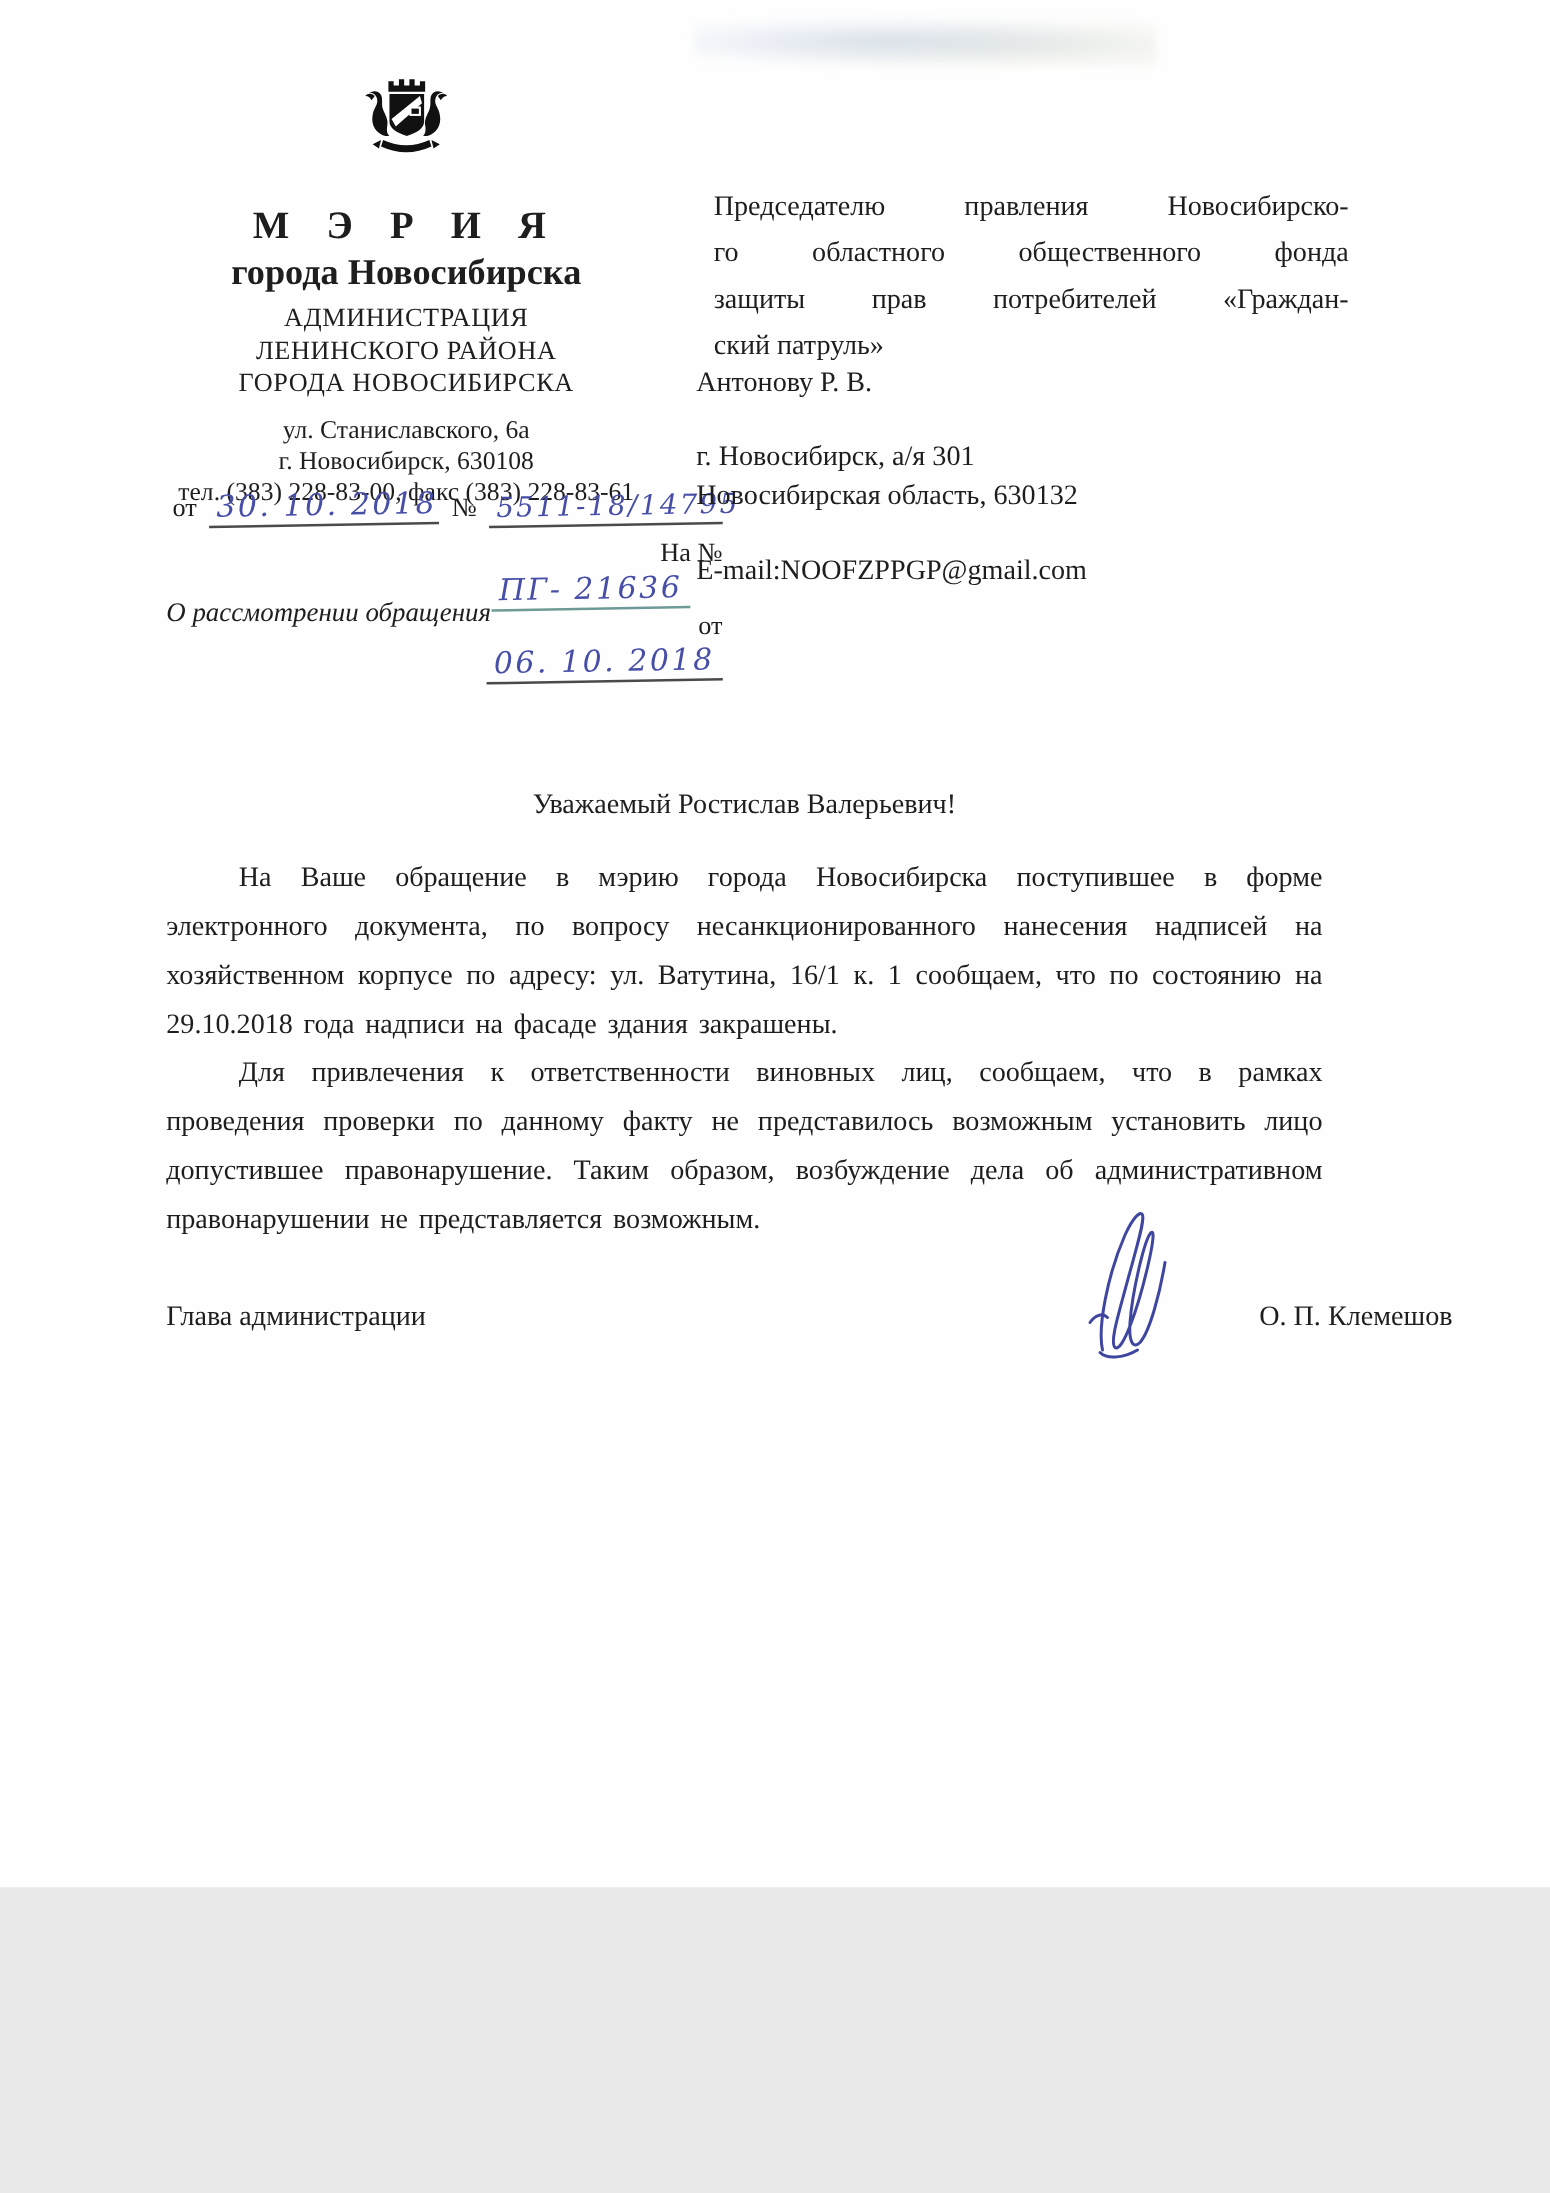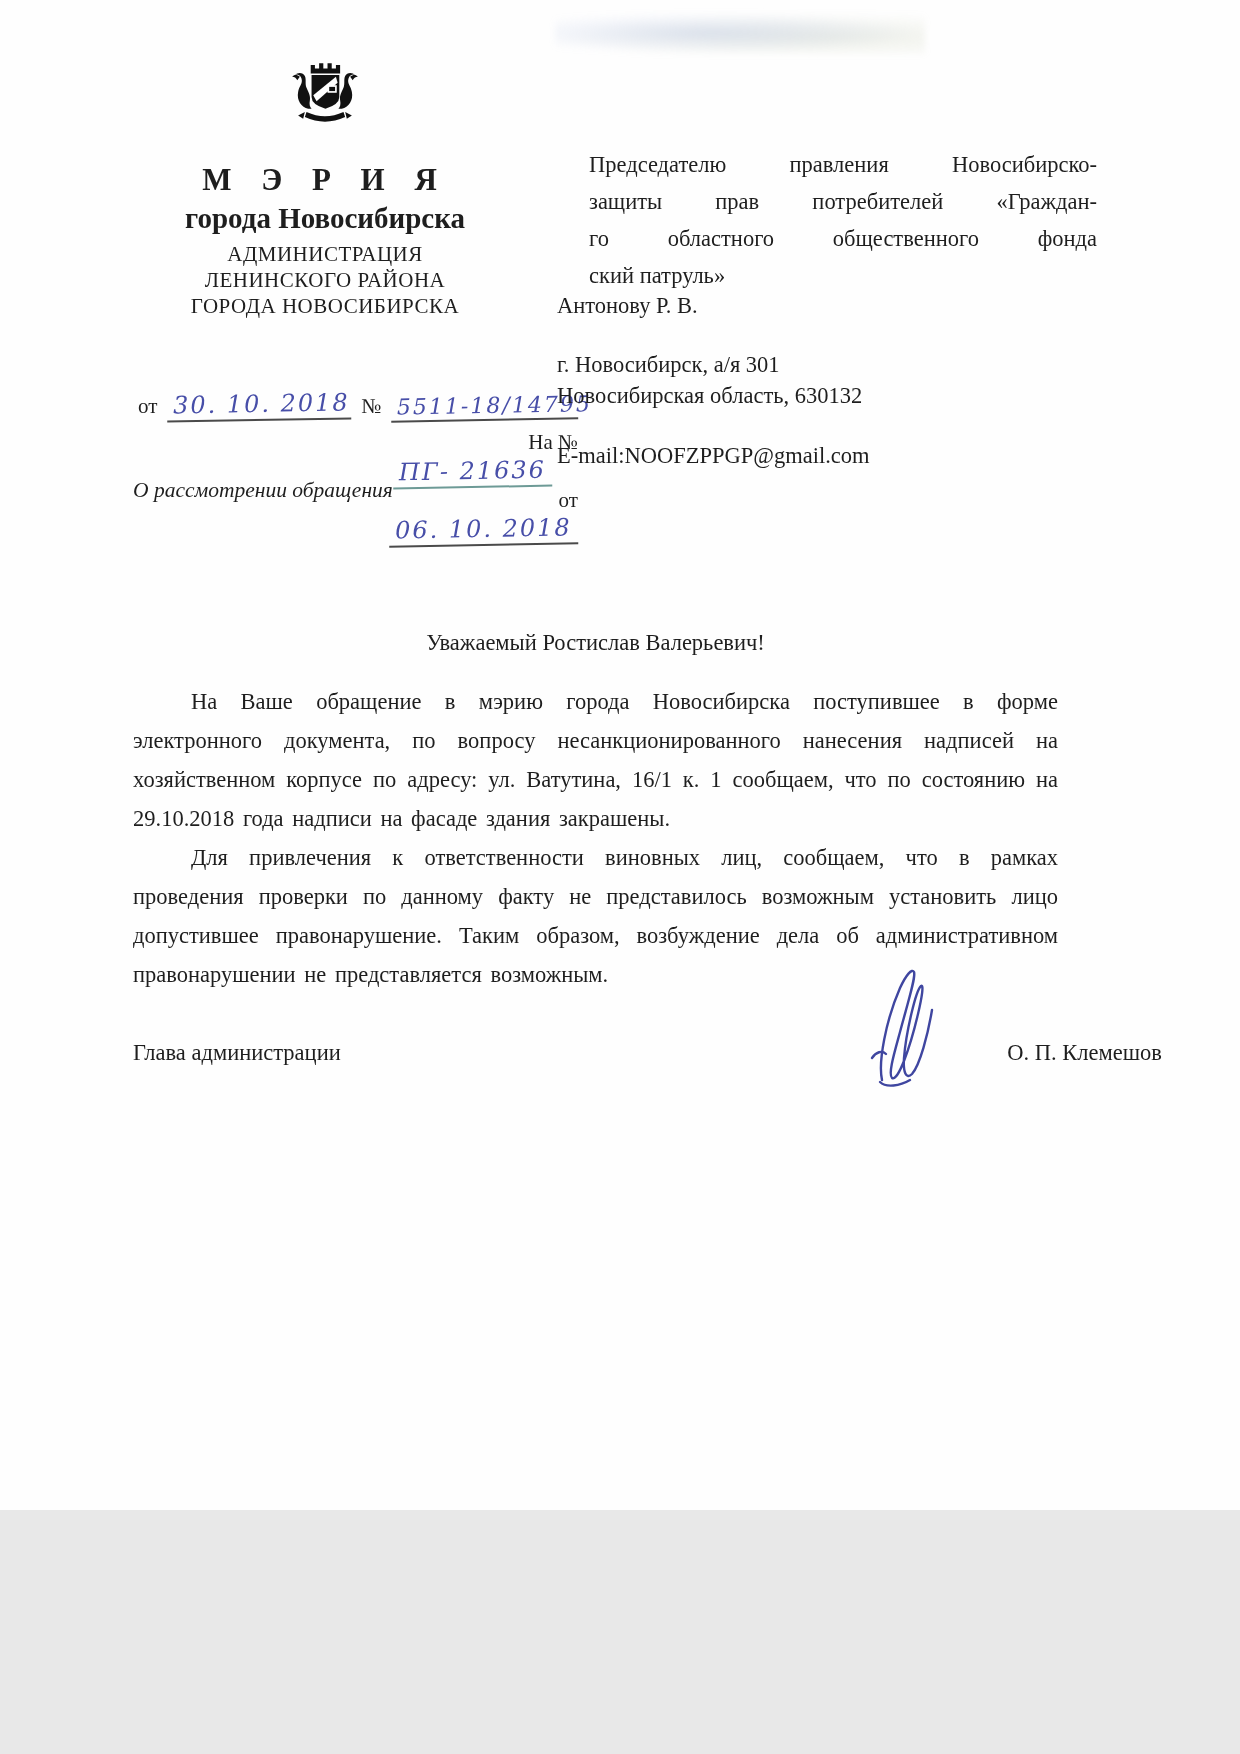--- a/index.html
+++ b/index.html
@@ -45,21 +45,21 @@
     transform:rotate(-1deg);
   }
   .field{
     display:inline-block;text-align:center;
     border-bottom:2px solid #4a4a4a;
     padding:0 6px 1px 6px;
   }
   .field.teal{border-bottom-color:#6d9a96;}
   .subject{position:absolute;left:133px;top:478px;font-size:21.5px;font-style:italic;}
   
-  .recipient{position:absolute;left:589px;top:146px;width:508px;font-size:22.5px;}
+  .recipient{position:absolute;left:571px;top:146px;width:508px;font-size:22.5px;}
   .recipient .jline{text-align:justify;text-align-last:justify;line-height:37px;}
   .recipient .lline{text-align:left;line-height:37px;}
   .rec-name{position:absolute;left:557px;top:293px;font-size:22.5px;}
   .rec-addr1{position:absolute;left:557px;top:352px;font-size:22.5px;text-align:right;}
   .rec-addr2{position:absolute;left:557px;top:383px;font-size:22.5px;}
   .rec-email{position:absolute;left:557px;top:443px;font-size:22.5px;}
   
   .salutation{position:absolute;left:133px;top:630px;width:925px;text-align:center;font-size:22.5px;}
   .bodytext{position:absolute;left:133px;top:682px;width:925px;font-size:22.5px;line-height:39px;}
   .bodytext p{margin:0;text-align:justify;text-indent:58px;word-spacing:3px;}
@@ -94,42 +94,47 @@
       <path fill="#111" d="M80,20 C83,17 87,17 89,20 C86,20 84,22 83,24 Z"></path>
 
       <path fill="#111" d="M28,62 Q50,72 72,62 L74,68 Q50,79 26,68 Z"></path>
       <path fill="#111" d="M26,62 L18,66 L24,70 Z M74,62 L82,66 L76,70 Z"></path>
     </svg>
     <div class="org-title1">М Э Р И Я</div>
     <div class="org-title2">города Новосибирска</div>
     <div class="org-sub">АДМИНИСТРАЦИЯ</div>
     <div class="org-sub">ЛЕНИНСКОГО РАЙОНА</div>
     <div class="org-sub">ГОРОДА НОВОСИБИРСКА</div>
+    <div class="addr">
+      <div>ул. Станиславского, 6а</div>
+      <div>г. Новосибирск, 630108</div>
+      <div>тел. (383) 228-83-00, факс (383) 228-83-61</div>
+    </div>
   </div>
 
   <div class="ref-row" style="top:390px;">
     <span class="lbl">от</span>
     <span class="field hand" style="min-width:172px;margin:0 10px;">30. 10. 2018</span>
     <span class="lbl">№</span>
     <span class="field hand" style="min-width:170px;margin:0 0 0 10px;font-size:22px;">5511-18/14795</span>
   </div>
 
   <div class="ref-row" style="top:430px;flex-direction:column;">
     <span class="lbl">На №</span>
     <span class="field hand teal" style="min-width:135px;margin:0 26px 0 8px;">ПГ- 21636</span>
     <span class="lbl">от</span>
     <span class="field hand" style="min-width:160px;margin:0 0 0 12px;">06. 10. 2018</span>
   </div>
 
   <div class="subject">О рассмотрении обращения</div>
 
   <div class="recipient">
     <div class="jline">Председателю правления Новосибирско-</div>
+    <div class="jline">го областного общественного фонда</div>
     <div class="jline">защиты прав потребителей «Граждан-</div>
-    <div class="jline">го областного общественного фонда</div>
     <div class="lline">ский патруль»</div>
   </div>
   <div class="rec-name">Антонову Р. В.</div>
   <div class="rec-addr1">г. Новосибирск, а/я 301</div>
   <div class="rec-addr2">Новосибирская область, 630132</div>
   <div class="rec-email">E-mail:NOOFZPPGP@gmail.com</div>
 
   <div class="salutation">Уважаемый Ростислав Валерьевич!</div>
 
   <div class="bodytext">

